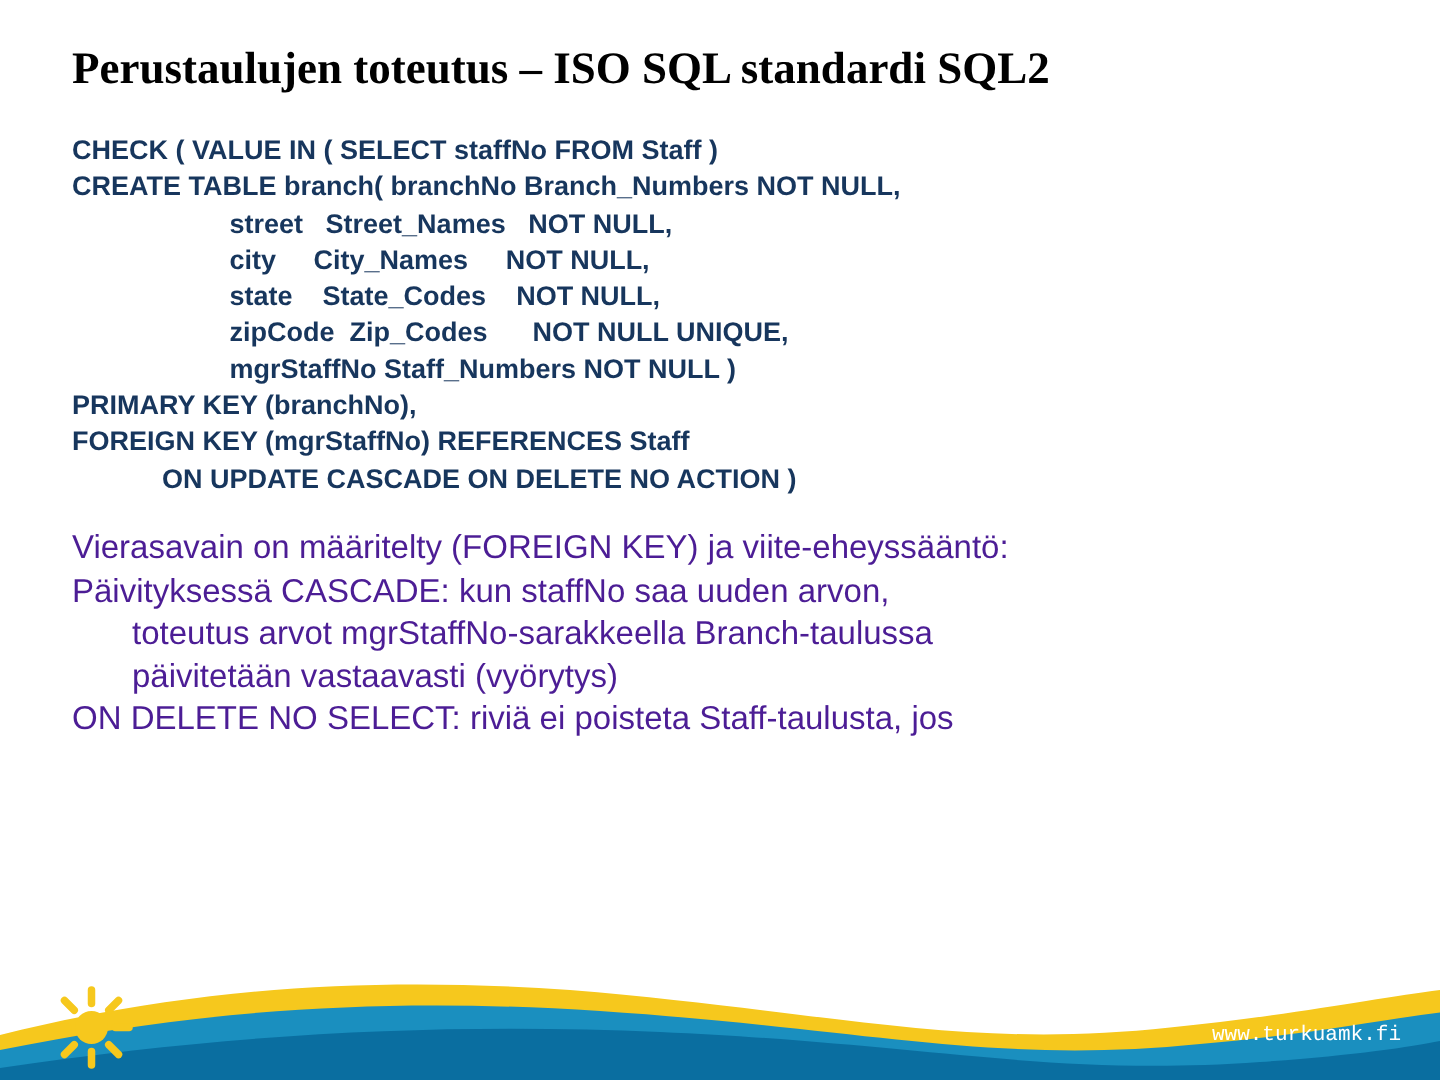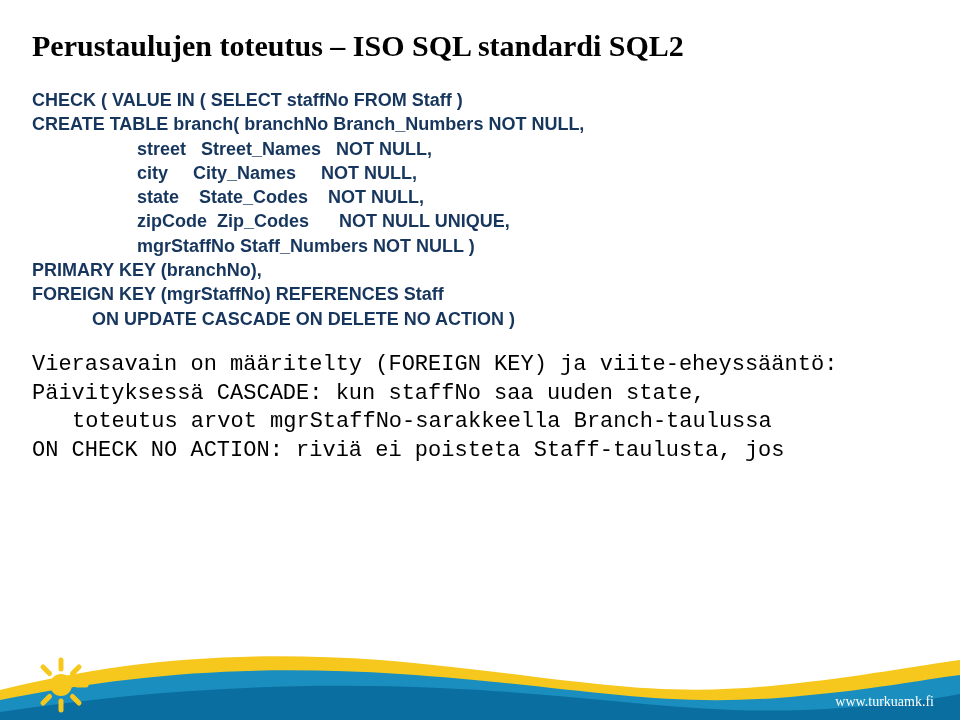--- a/index.html
+++ b/index.html
@@ -5,21 +5,21 @@
   * { box-sizing: border-box; margin: 0; padding: 0; }
   body {
     width: 960px;
     height: 720px;
     background: #ffffff;
     font-family: Georgia, 'Times New Roman', serif;
     position: relative;
     overflow: hidden;
   }
   .slide {
-    padding: 28px 48px 0 32px;
+    padding: 28px 48px 0 48px;
     position: relative;
     height: 100%;
   }
   .title {
     font-size: 30px;
     font-weight: bold;
     color: #000;
     font-family: Georgia, serif;
     margin-bottom: 24px;
     line-height: 1.2;
@@ -27,41 +27,41 @@
   .code-block {
     font-family: Liberation Sans, sans-serif;
     font-size: 18px;
     font-weight: bold;
     color: #17365d;
     line-height: 1.35;
     white-space: pre;
     margin-bottom: 20px;
   }
   .body-text {
-    font-family: Liberation Mono, monospace;
+    font-family: Liberation Sans, sans-serif;
     font-size: 22px;
-    color: #000000;
+    color: #4c1d95;
     line-height: 1.3;
   }
   .body-text .indent1 { padding-left: 40px; display: block; }
   .lb { display: block; }
   .footer-wave {
     position: absolute;
     bottom: 0;
     left: 0;
     width: 960px;
     height: 90px;
     pointer-events: none;
   }
   .footer-url {
     position: absolute;
     right: 26px;
-    bottom: 10px;
+    bottom: 22px;
     color: #ffffff;
-    font-family: Liberation Serif, serif;
+    font-family: Liberation Mono, monospace;
     font-size: 14px;
     z-index: 5;
   }
   .sun-logo {
     position: absolute;
     left: 32px;
     bottom: 6px;
     width: 58px;
     height: 58px;
     z-index: 5;
@@ -77,23 +77,24 @@
                      street   Street_Names   NOT NULL,
                      city     City_Names     NOT NULL,
                      state    State_Codes    NOT NULL,
                      zipCode  Zip_Codes      NOT NULL UNIQUE,
                      mgrStaffNo Staff_Numbers NOT NULL )
 PRIMARY KEY (branchNo),
 FOREIGN KEY (mgrStaffNo) REFERENCES Staff
             ON UPDATE CASCADE ON DELETE NO ACTION )</div>
   <div class="body-text">
     <span class="lb">Vierasavain on määritelty (FOREIGN KEY) ja viite-eheyssääntö:</span>
-    <span class="lb">Päivityksessä CASCADE: kun staffNo saa uuden state,</span>
+    <span class="lb">Päivityksessä CASCADE: kun staffNo saa uuden arvon,</span>
     <span class="indent1">toteutus arvot mgrStaffNo-sarakkeella Branch-taulussa</span>
-    <span class="lb">ON CHECK NO ACTION: riviä ei poisteta Staff-taulusta, jos</span>
+    <span class="indent1">päivitetään vastaavasti (vyörytys)</span>
+    <span class="lb">ON DELETE NO SELECT: riviä ei poisteta Staff-taulusta, jos</span>
   </div>
 </div>
 
 <svg class="footer-wave" viewBox="0 0 960 90" preserveAspectRatio="none">
   <path d="M0,60 C120,30 240,20 380,30 C560,45 640,70 780,55 C860,47 920,35 960,30 L960,90 L0,90 Z" fill="#f6c81d"></path>
   <path d="M0,70 C140,42 260,35 400,44 C580,56 660,80 800,66 C870,60 920,50 960,45 L960,90 L0,90 Z" fill="#1a8fbf"></path>
   <path d="M0,82 C160,58 300,52 440,58 C620,66 700,88 840,78 C900,74 940,68 960,64 L960,90 L0,90 Z" fill="#0a6ea0"></path>
 </svg>
 
 <svg class="sun-logo" viewBox="0 0 58 58">

